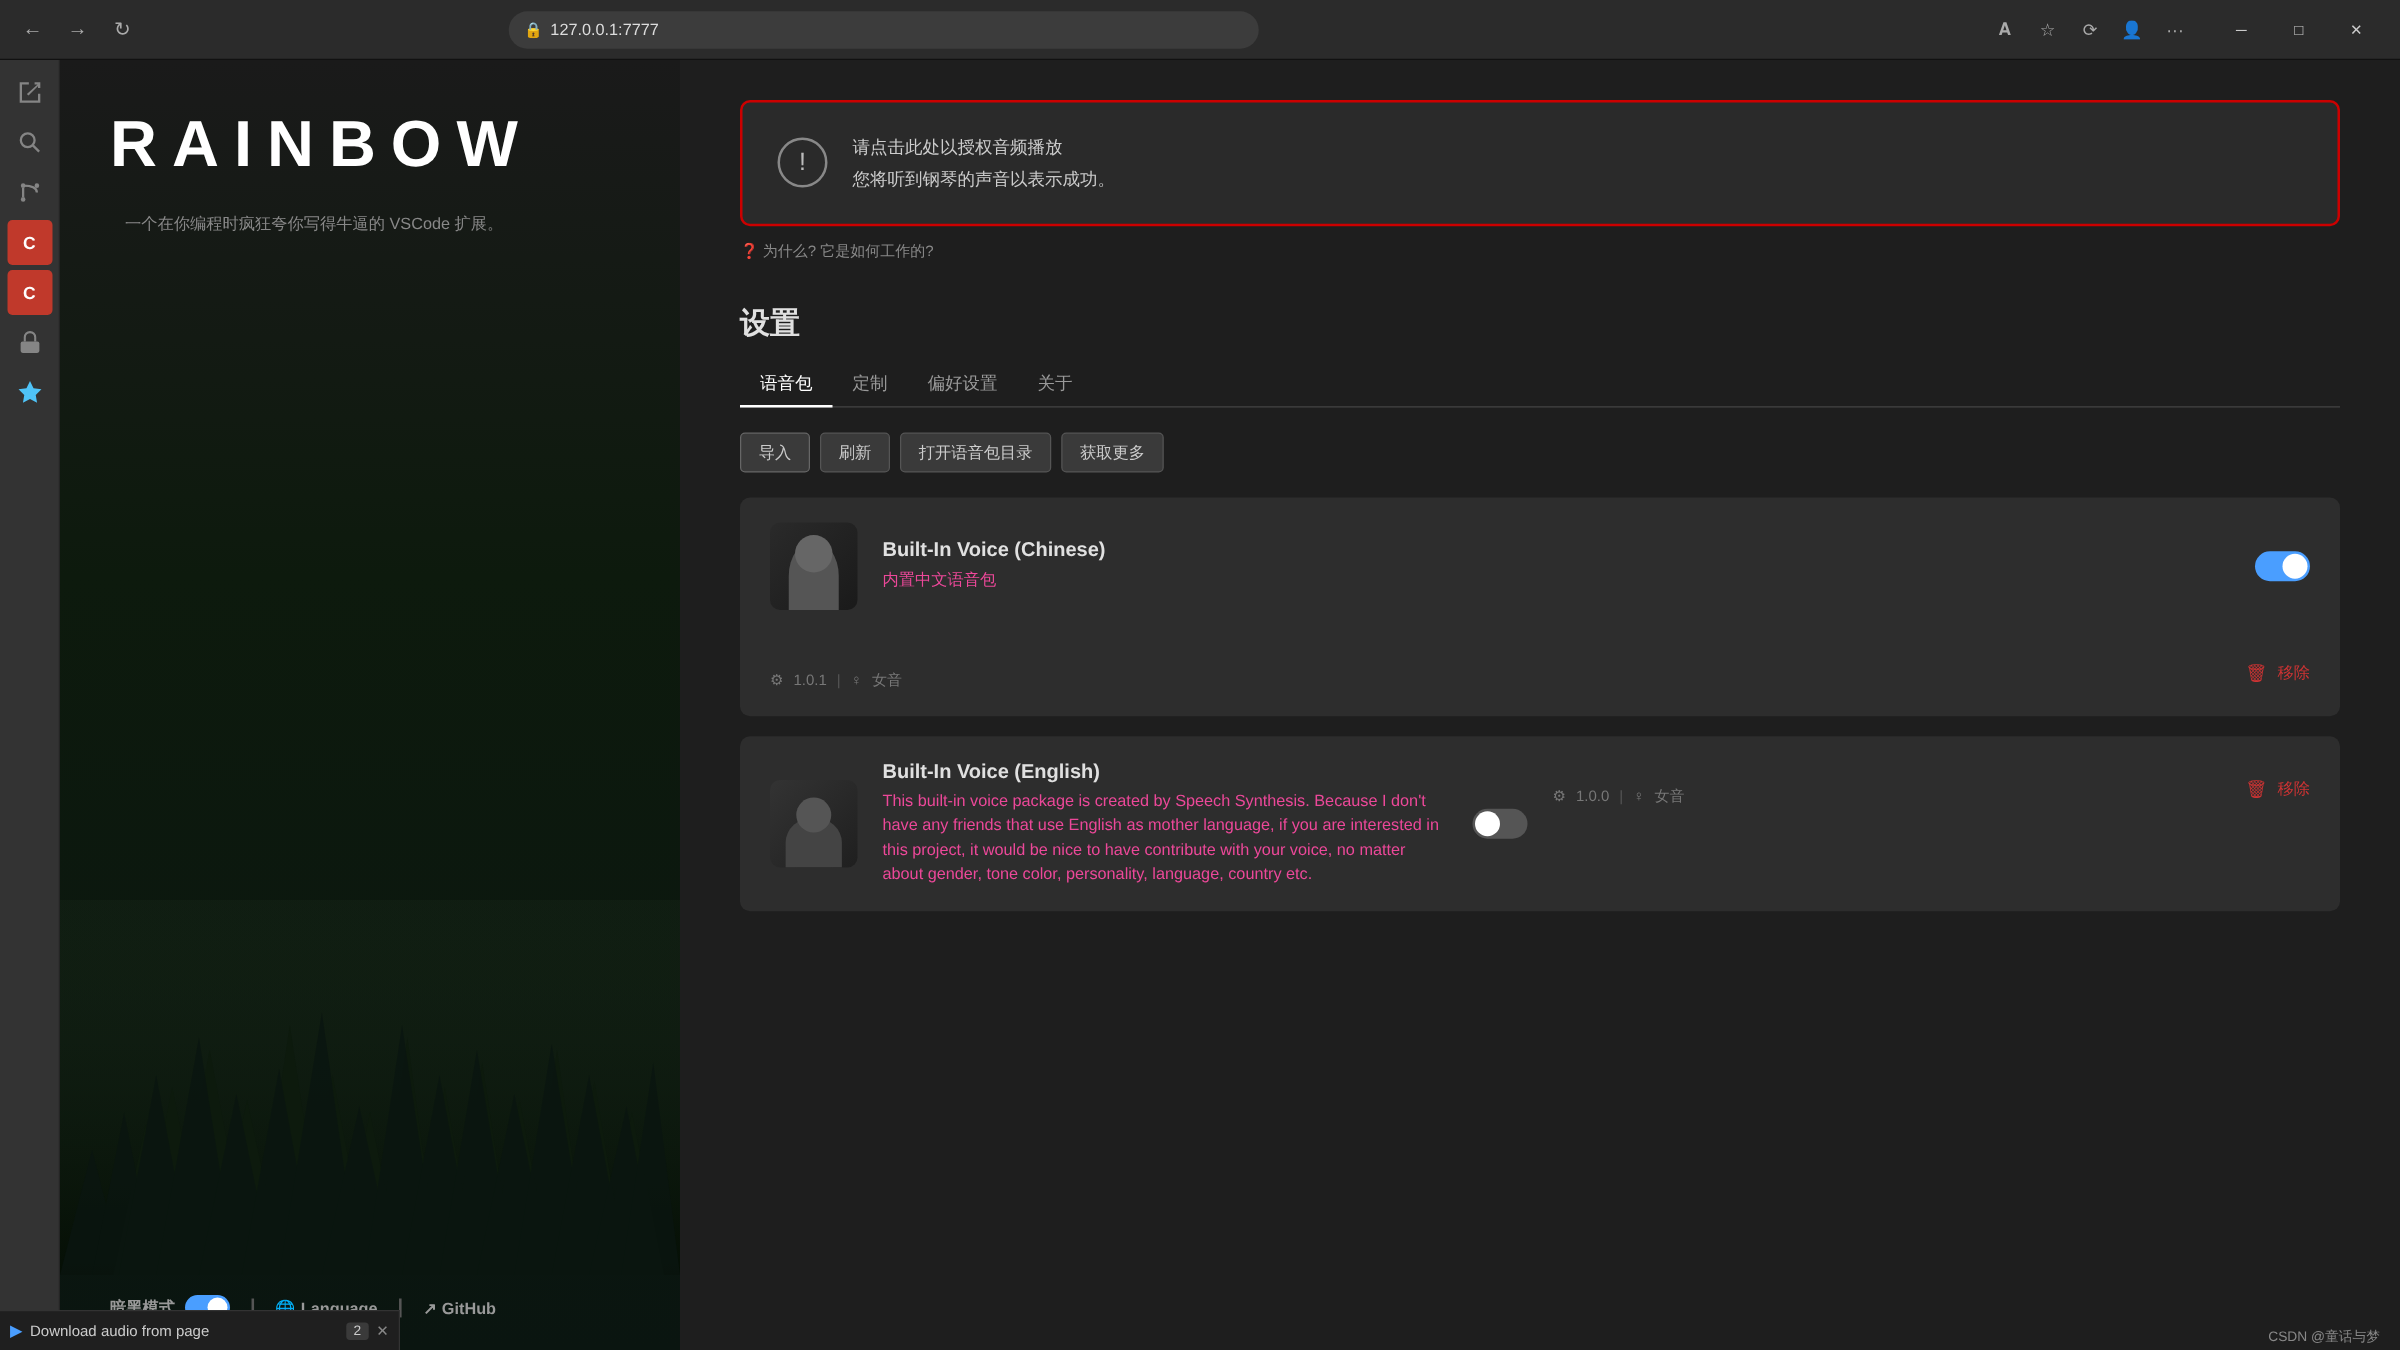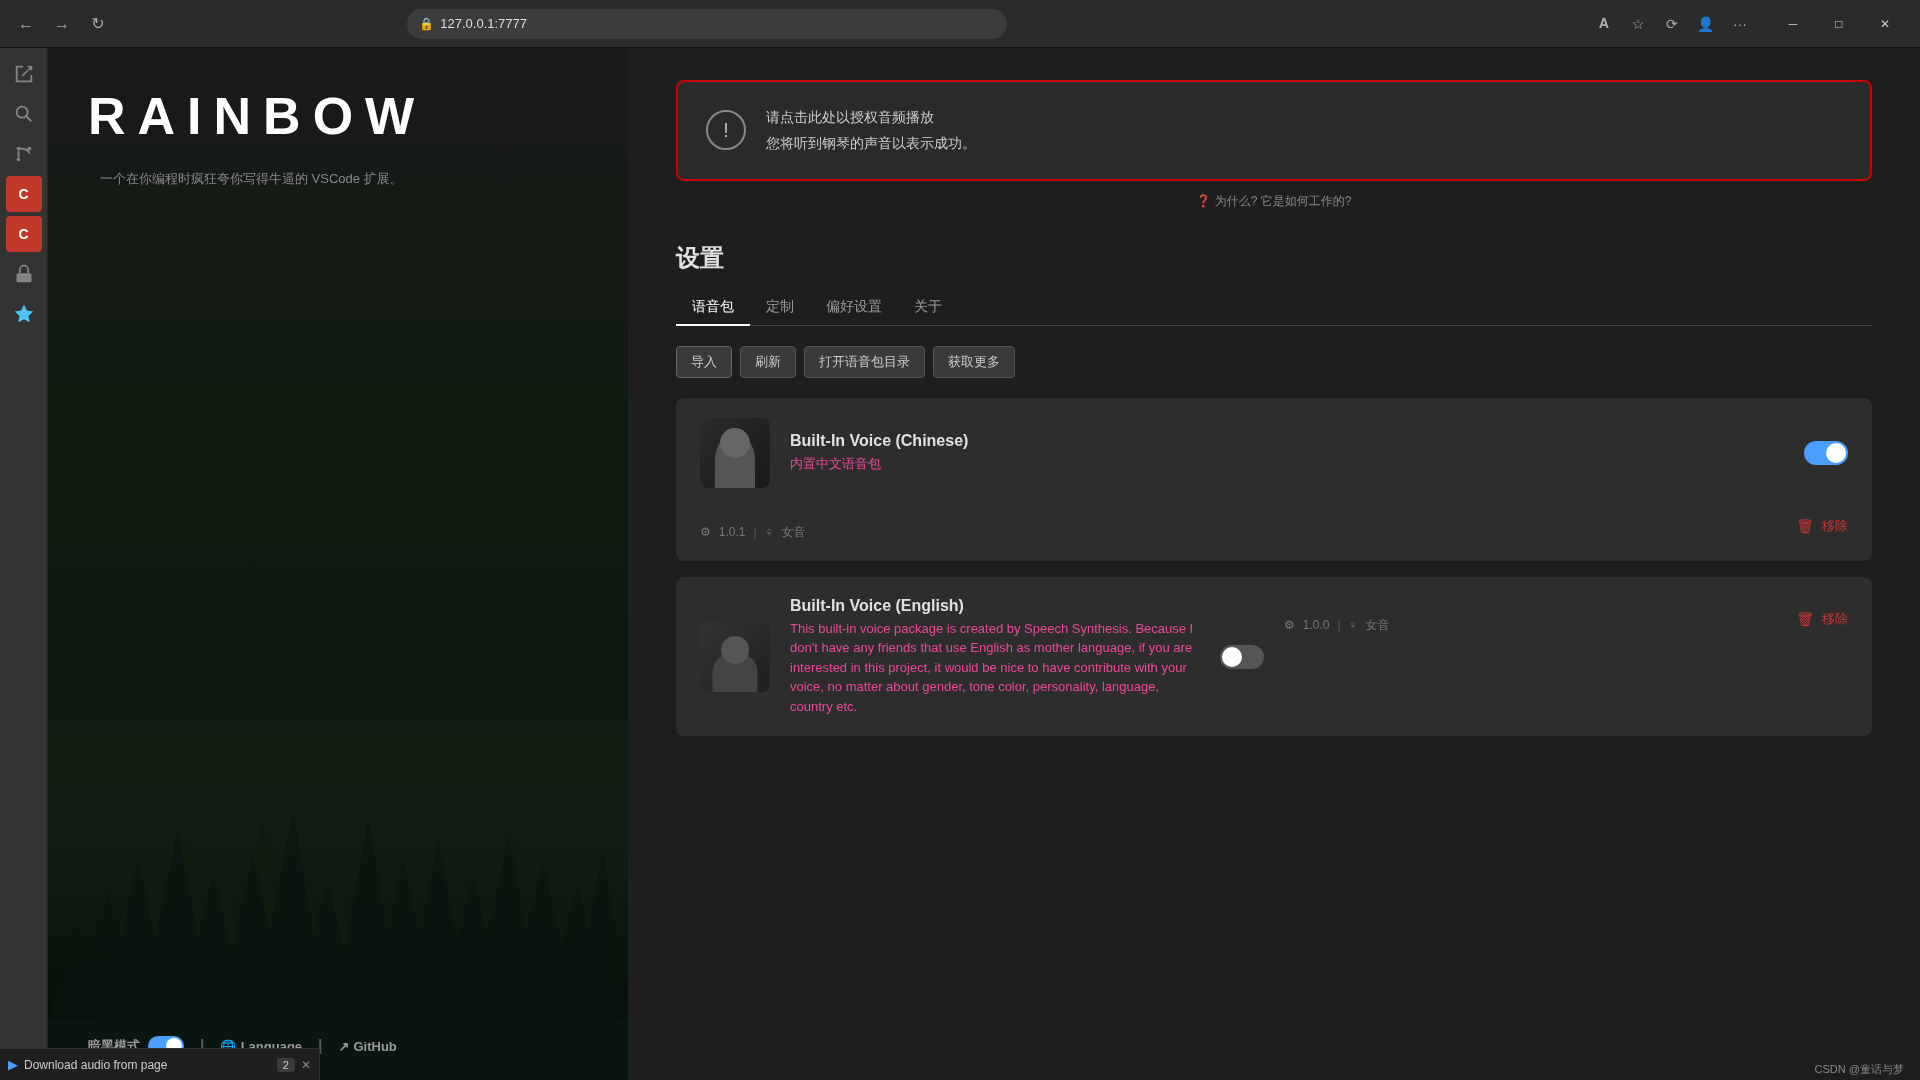--- a/index.html
+++ b/index.html
@@ -89,21 +89,21 @@
       padding-bottom: 8px;
     }
     .add-btn {
       width: 36px; height: 36px;
       display: flex; align-items: center; justify-content: center;
       color: #858585; font-size: 20px; cursor: pointer;
     }
 
     
     .left-panel {
-      width: 580px;
+      width: 496px;
       background: linear-gradient(to bottom, #1a1a1a 0%, #0d1a0d 40%, #0a1510 100%);
       position: relative;
       overflow: hidden;
       display: flex;
       flex-direction: column;
       padding: 40px 40px 30px 40px;
     }
     .app-title {
       position: relative;
       z-index: 2;
@@ -193,21 +193,20 @@
       display: flex; align-items: center; justify-content: center;
       font-size: 20px; color: #bbb;
       flex-shrink: 0;
     }
     .auth-text { color: #ccc; font-size: 14px; line-height: 1.6; }
     .auth-text .line1 { margin-bottom: 4px; }
     .auth-hint {
       display: flex; align-items: center; gap: 6px;
       font-size: 12px; color: #888; cursor: pointer;
       margin-top: 8px;
-      justify-content: center;
     }
 
     
     .settings-section { margin-top: 32px; }
     .settings-tabs {
       display: flex; gap: 0;
       border-bottom: 1px solid #444;
       margin-bottom: 20px;
     }
     .settings-tab {
@@ -546,21 +545,21 @@
       </div>
 
       <div class="tab-actions">
         <button class="action-btn primary">导入</button>
         <button class="action-btn">刷新</button>
         <button class="action-btn">打开语音包目录</button>
         <button class="action-btn">获取更多</button>
       </div>
 
       <div class="voice-card">
-        <div style="display:flex; align-items:flex-start; gap:16px; width:100%; flex-direction:column;">
+        <div style="display:flex; align-items:flex-start; gap:28px; width:100%; flex-direction:column;">
           <div style="display:flex; align-items:center; gap:20px; width:100%;">
             <div class="voice-avatar avatar-chinese"></div>
             <div class="voice-info">
               <div class="voice-name">Built-In Voice (Chinese)</div>
               <div class="voice-desc">内置中文语音包</div>
             </div>
             <div class="voice-toggle on"></div>
           </div>
           <div class="voice-card-bottom">
             <div class="voice-meta">

